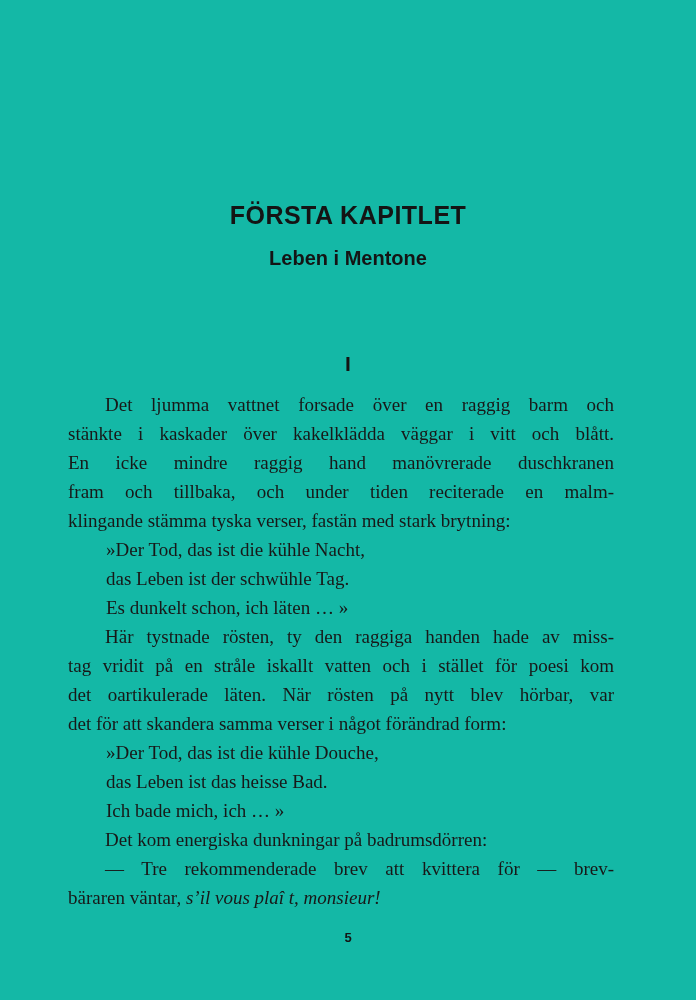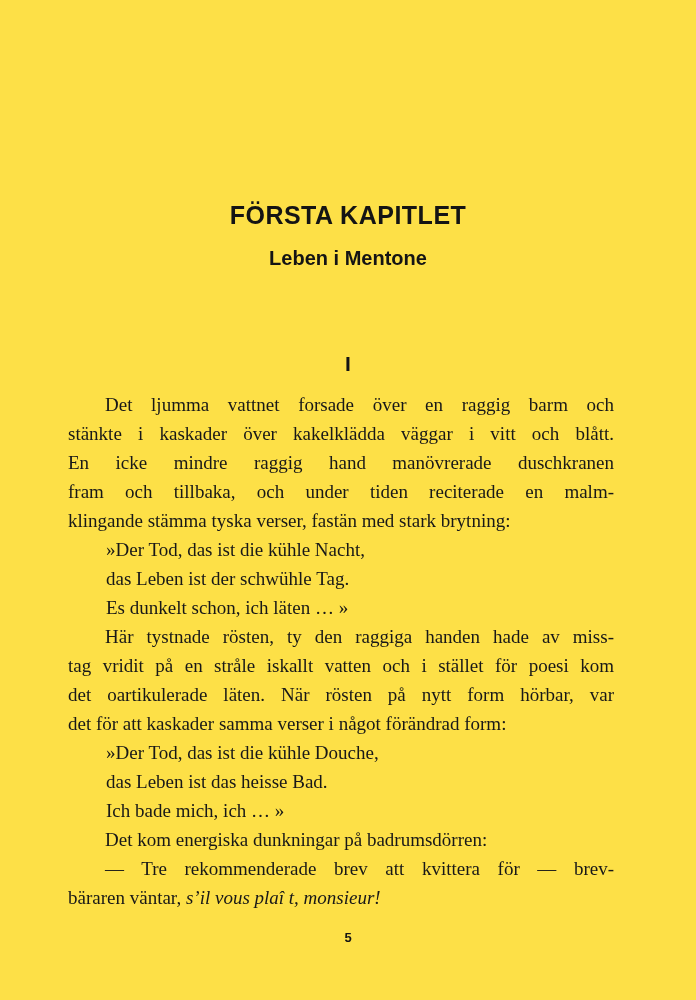--- a/index.html
+++ b/index.html
@@ -4,21 +4,21 @@
 <style>
   html, body {
     margin: 0;
     padding: 0;
     background: #ffffff;
   }
   .page {
     position: relative;
     width: 696px;
     height: 1000px;
-    background: #fde047;
+    background: #14b8a6;
     color: #181818;
     overflow: hidden;
     font-family: "Liberation Serif", serif;
   }
   .chapter-title {
     position: absolute;
     top: 201px;
     left: 0;
     width: 100%;
     text-align: center;
@@ -105,22 +105,22 @@
         <div class="line"><span>klingande stämma tyska verser, fastän med stark brytning:</span></div>
       </div>
       <div class="block verse">
         <div class="line"><span>»Der Tod, das ist die kühle Nacht,</span></div>
         <div class="line"><span>das Leben ist der schwühle Tag.</span></div>
         <div class="line"><span>Es dunkelt schon, ich läten … »</span></div>
       </div>
       <div class="block prose">
         <div class="line indent j"><span>Här tystnade rösten, ty den raggiga handen hade av miss-</span></div>
         <div class="line j"><span>tag vridit på en stråle iskallt vatten och i stället för poesi kom</span></div>
-        <div class="line j"><span>det oartikulerade läten. När rösten på nytt form hörbar, var</span></div>
-        <div class="line"><span>det för att kaskader samma verser i något förändrad form:</span></div>
+        <div class="line j"><span>det oartikulerade läten. När rösten på nytt blev hörbar, var</span></div>
+        <div class="line"><span>det för att skandera samma verser i något förändrad form:</span></div>
       </div>
       <div class="block verse">
         <div class="line"><span>»Der Tod, das ist die kühle Douche,</span></div>
         <div class="line"><span>das Leben ist das heisse Bad.</span></div>
         <div class="line"><span>Ich bade mich, ich … »</span></div>
       </div>
       <div class="block prose">
         <div class="line indent"><span>Det kom energiska dunkningar på badrumsdörren:</span></div>
       </div>
       <div class="block prose">

